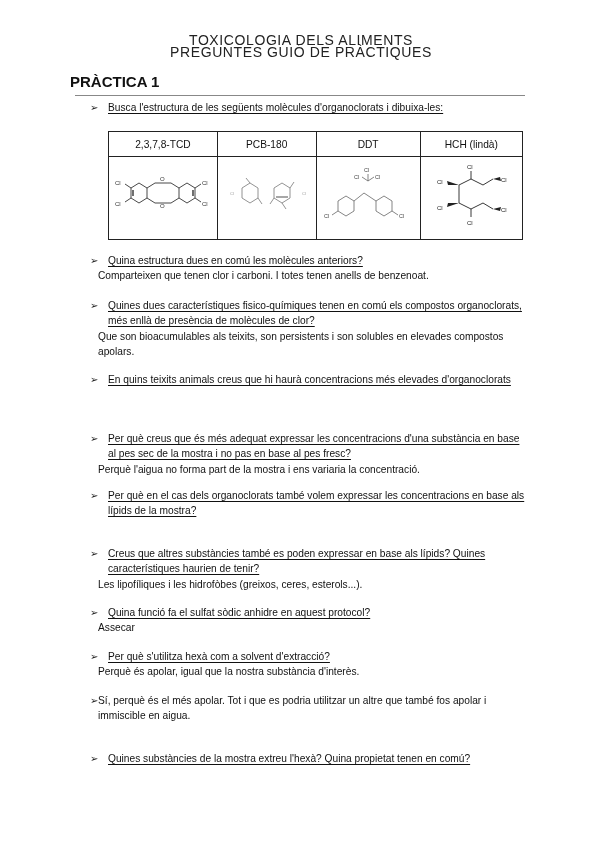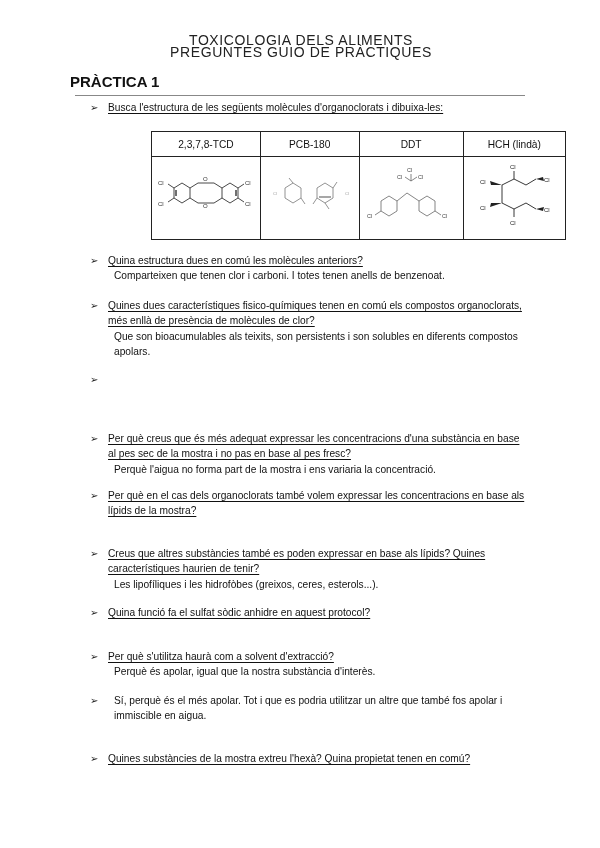--- a/index.html
+++ b/index.html
@@ -5,22 +5,22 @@
   html, body { margin: 0; padding: 0; background: #ffffff; }
   body { width: 600px; height: 848px; position: relative; overflow: hidden;
          font-family: "Liberation Sans", sans-serif; color: #111; }
   .header { position: absolute; top: 34px; left: 0; width: 580px; text-align: center;
             font-size: 14px; line-height: 12px; letter-spacing: 0.6px; color: #222; margin-left: 11px; }
   .section-title { position: absolute; top: 73px; left: 70px; font-size: 15px; font-weight: bold; color: #111; }
   .rule { position: absolute; top: 95px; left: 75px; width: 450px; height: 1px; background: #888; }
   .q { position: absolute; left: 90px; width: 440px; font-size: 10.2px; line-height: 15.4px; }
   .q .bullet { position: absolute; left: 0; top: 0; font-size: 10px; color: #222; }
   .q .qtext { margin-left: 18px; text-decoration: underline; text-underline-offset: 1.5px; color: #111; }
-  .q .atext { margin-left: 24px; color: #111; display: block; }
-  table.mol { position: absolute; top: 131px; left: 108px; width: 415px; border-collapse: collapse; margin-left: 43px; }
+  .q .atext { margin-left: 8px; color: #111; display: block; }
+  table.mol { position: absolute; top: 131px; left: 108px; width: 415px; border-collapse: collapse; }
   table.mol td, table.mol th { border: 1.3px solid #222; text-align: center; padding: 0; }
   table.mol th { height: 24px; font-weight: normal; font-size: 10.2px; color: #111; }
   table.mol td { height: 82px; }
   svg text { font-family: "Liberation Sans", sans-serif; }
 </style>
 </head>
 <body>
 
 <div class="header">
   <div>TOXICOLOGIA DELS ALIMENTS</div>
@@ -152,25 +152,26 @@
 
 <div class="q" style="top:253px;">
   <span class="bullet">➢</span>
   <span class="qtext">Quina estructura dues en comú les molècules anteriors?</span>
   <span class="atext">Comparteixen que tenen clor i carboni. I totes tenen anells de benzenoat.</span>
 </div>
 
 <div class="q" style="top:298px;">
   <span class="bullet">➢</span>
   <div class="qtext" style="display:block;">Quines dues característiques fisico-químiques tenen en comú els compostos organoclorats, més enllà de presència de molècules de clor?</div>
-  <span class="atext">Que son bioacumulables als teixits, son persistents i son solubles en diferents compostos apolars.</span>
+  <span class="atext">Que son bioacumulables als teixits, son persistents i son solubles en elevades compostos apolars.</span>
 </div>
 
 <div class="q" style="top:372px;">
   <span class="bullet">➢</span>
+  <div class="qtext" style="display:block;">En quins teixits animals creus que hi haurà concentracions més elevades d'organoclorats</div>
 </div>
 
 <div class="q" style="top:431px;">
   <span class="bullet">➢</span>
   <div class="qtext" style="display:block;">Per què creus que és més adequat expressar les concentracions d'una substància en base al pes sec de la mostra i no pas en base al pes fresc?</div>
   <span class="atext">Perquè l'aigua no forma part de la mostra i ens variaria la concentració.</span>
 </div>
 
 <div class="q" style="top:488px;">
   <span class="bullet">➢</span>
@@ -179,25 +180,26 @@
 
 <div class="q" style="top:546px;">
   <span class="bullet">➢</span>
   <div class="qtext" style="display:block;">Creus que altres substàncies també es poden expressar en base als lípids? Quines característiques haurien de tenir?</div>
   <span class="atext">Les lipofíliques i les hidrofòbes (greixos, ceres, esterols...).</span>
 </div>
 
 <div class="q" style="top:605px;">
   <span class="bullet">➢</span>
   <span class="qtext">Quina funció fa el sulfat sòdic anhidre en aquest protocol?</span>
+  <span class="atext">Assecar</span>
 </div>
 
 <div class="q" style="top:649px;">
   <span class="bullet">➢</span>
-  <span class="qtext">Per què s'utilitza haurà com a solvent d'extracció?</span>
+  <span class="qtext">Per què s'utilitza hexà com a solvent d'extracció?</span>
   <span class="atext">Perquè és apolar, igual que la nostra substància d'interès.</span>
 </div>
 
 <div class="q" style="top:693px;">
   <span class="bullet">➢</span>
   <span class="atext">Sí, perquè és el més apolar. Tot i que es podria utilitzar un altre que també fos apolar i immiscible en aigua.</span>
 </div>
 
 <div class="q" style="top:751px;">
   <span class="bullet">➢</span>

